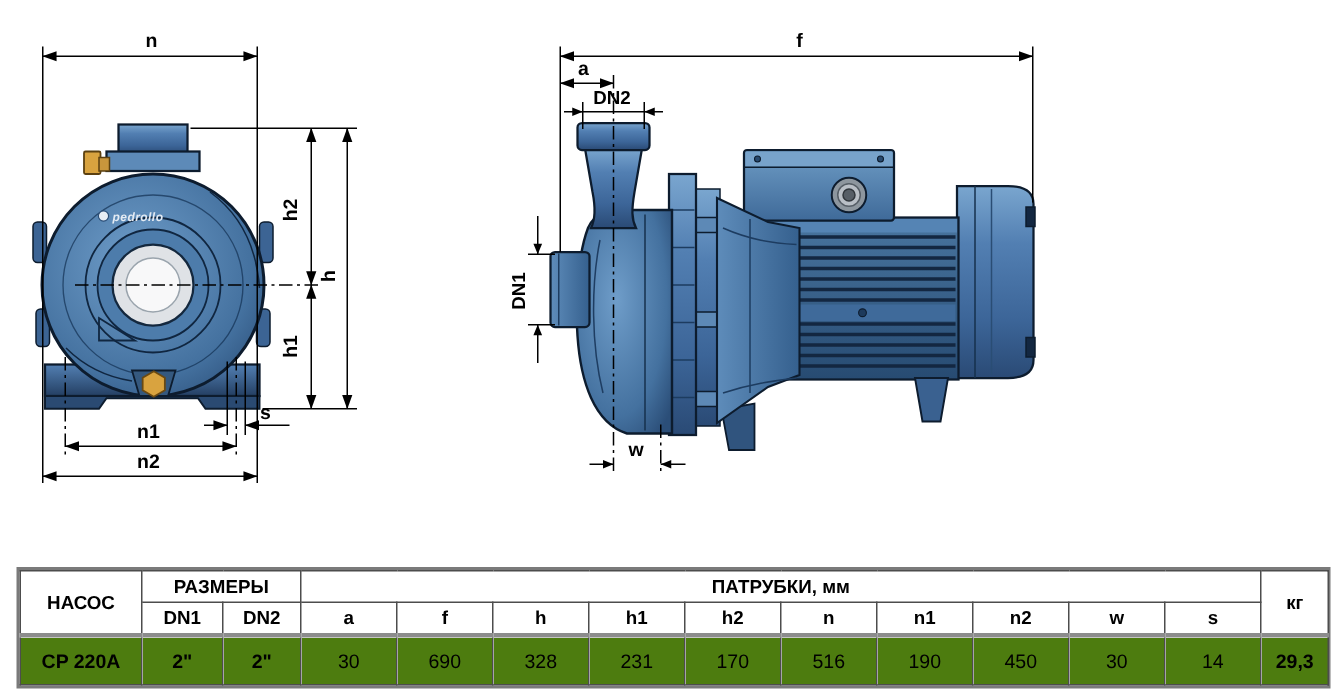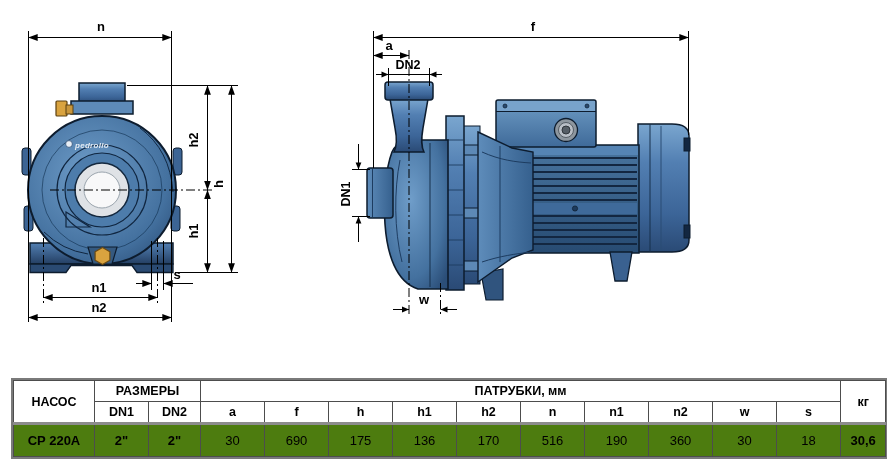--- a/index.html
+++ b/index.html
@@ -309,27 +309,27 @@
       <th>s</th>
     </tr>
   </thead>
   <tbody>
     <tr>
       <td class="pump-name">CP 220A</td>
       <td class="bold">2"</td>
       <td class="bold">2"</td>
       <td>30</td>
       <td>690</td>
-      <td>175</td>
-      <td>136</td>
+      <td>328</td>
+      <td>231</td>
       <td>170</td>
       <td>516</td>
       <td>190</td>
-      <td>360</td>
+      <td>450</td>
       <td>30</td>
-      <td>18</td>
-      <td class="bold">30,6</td>
+      <td>14</td>
+      <td class="bold">29,3</td>
     </tr>
   </tbody>
 </table>
 </div>
 
 </div>
 
 </body></html>

